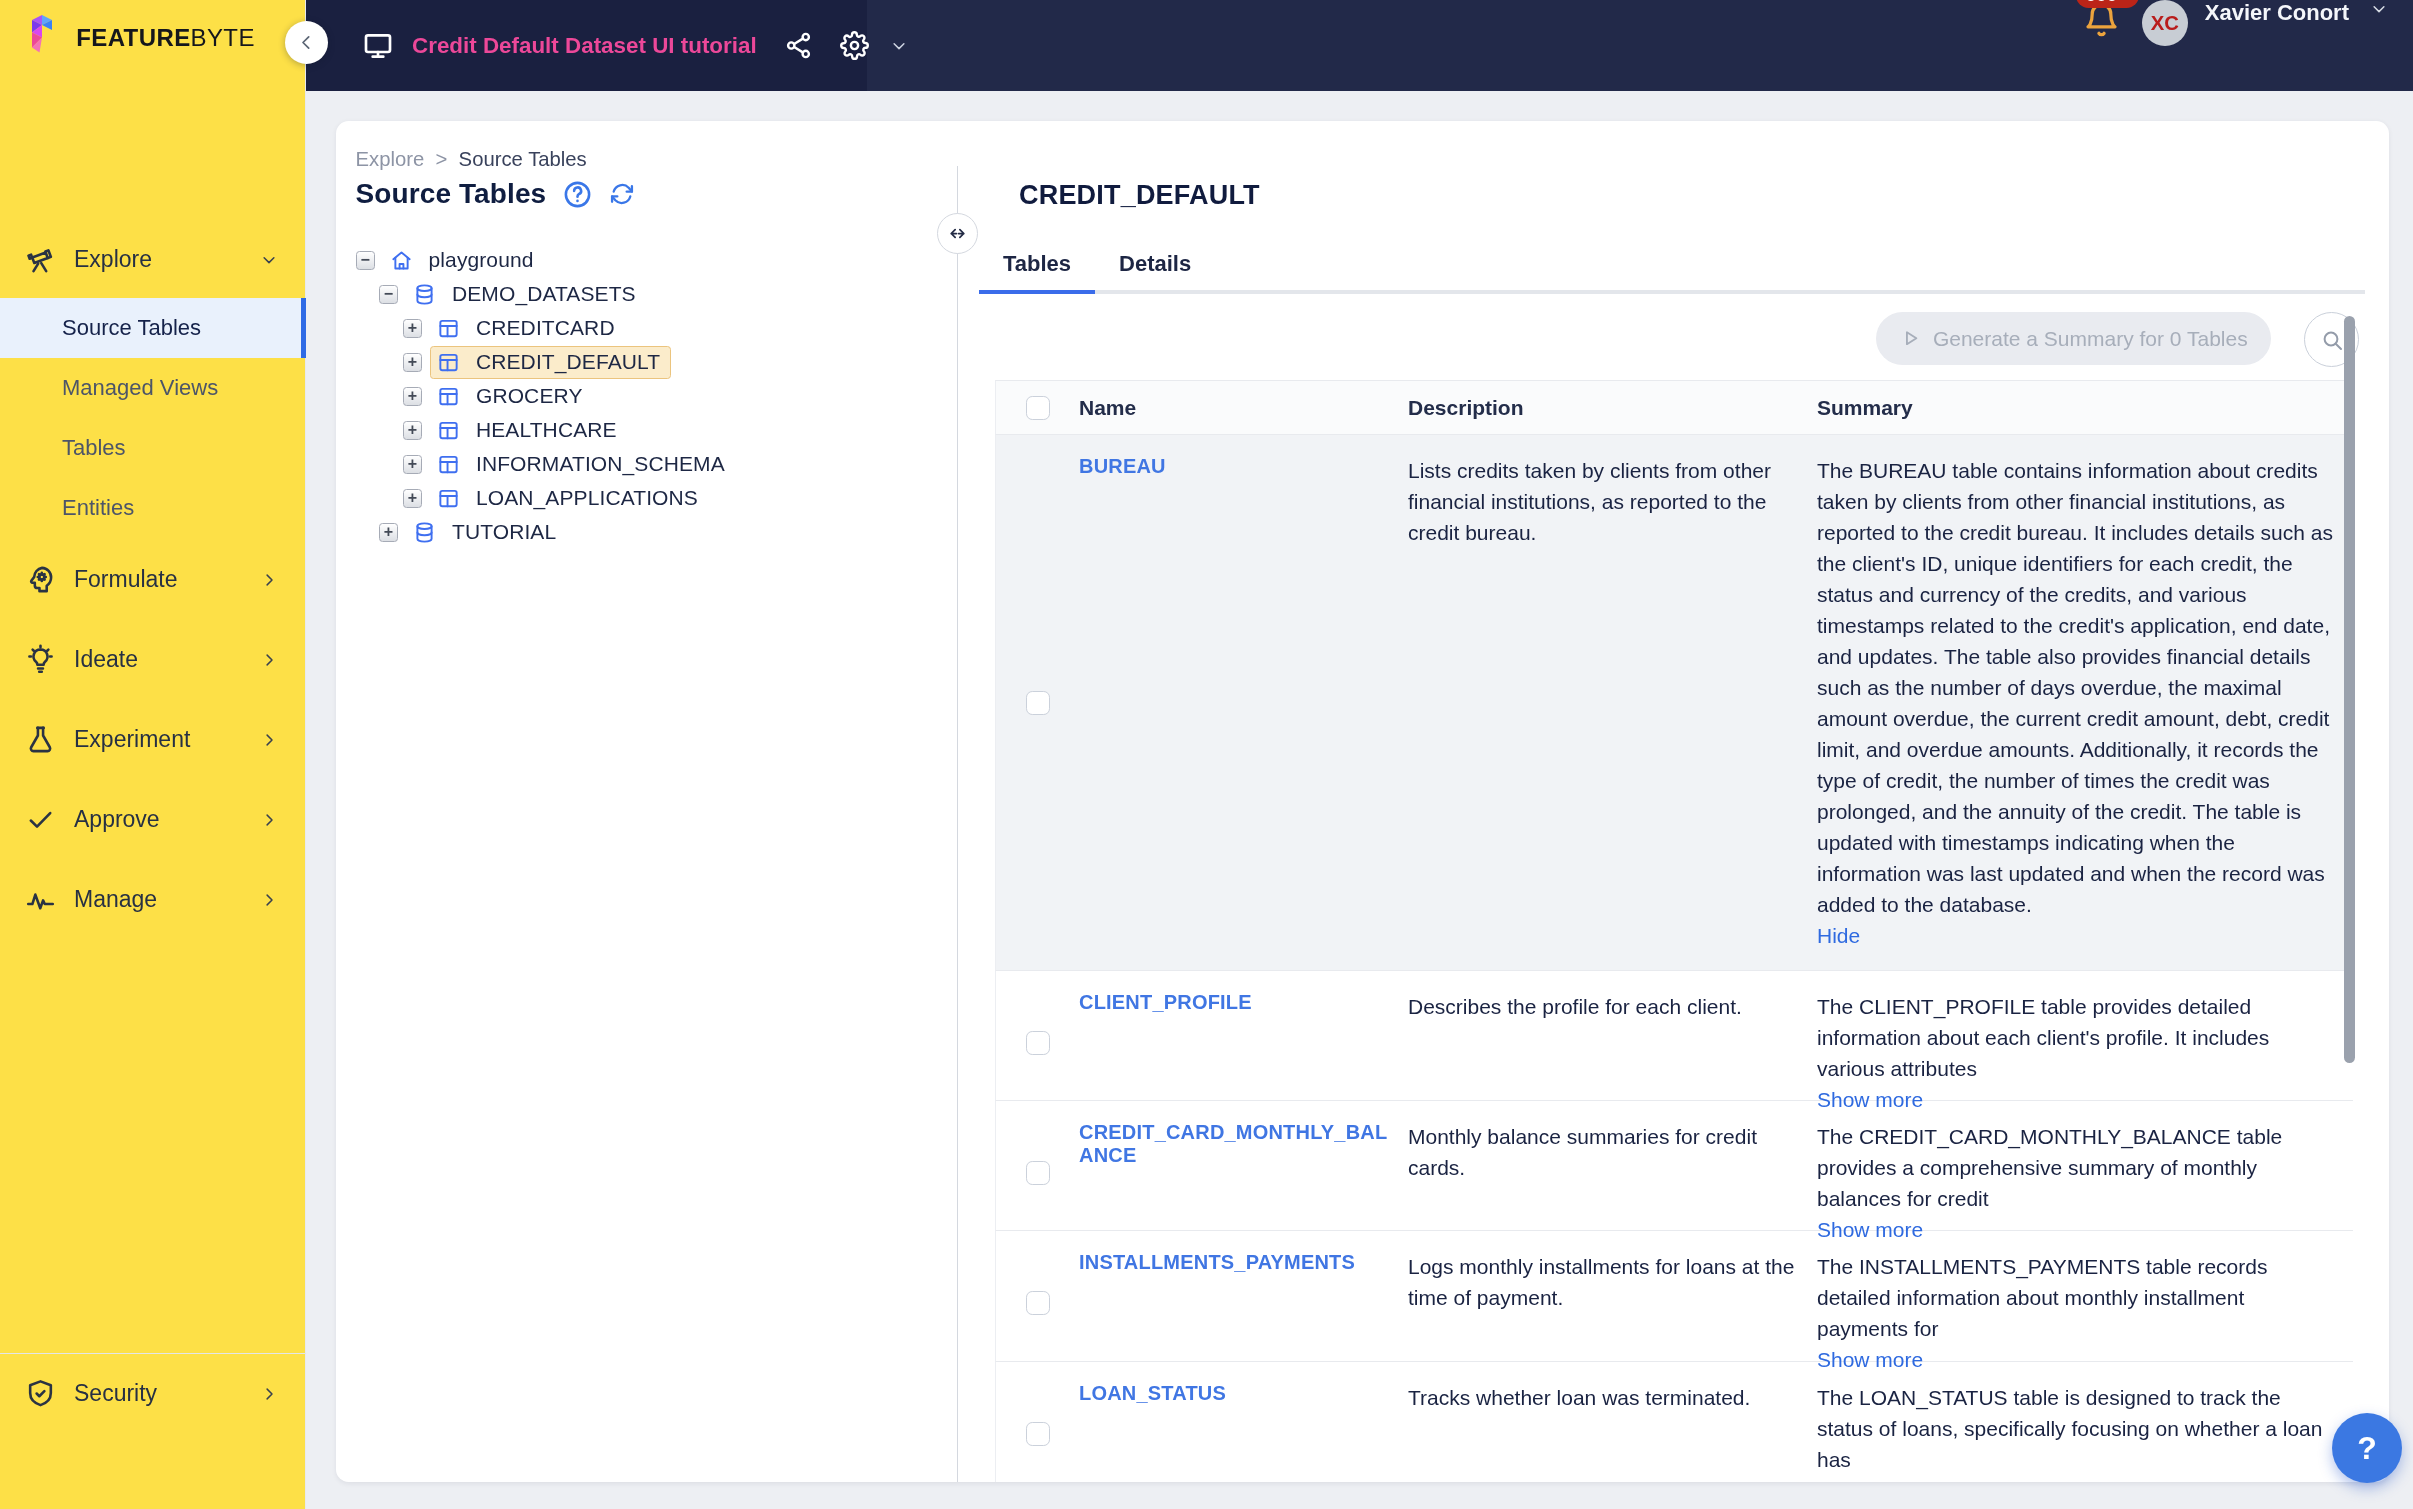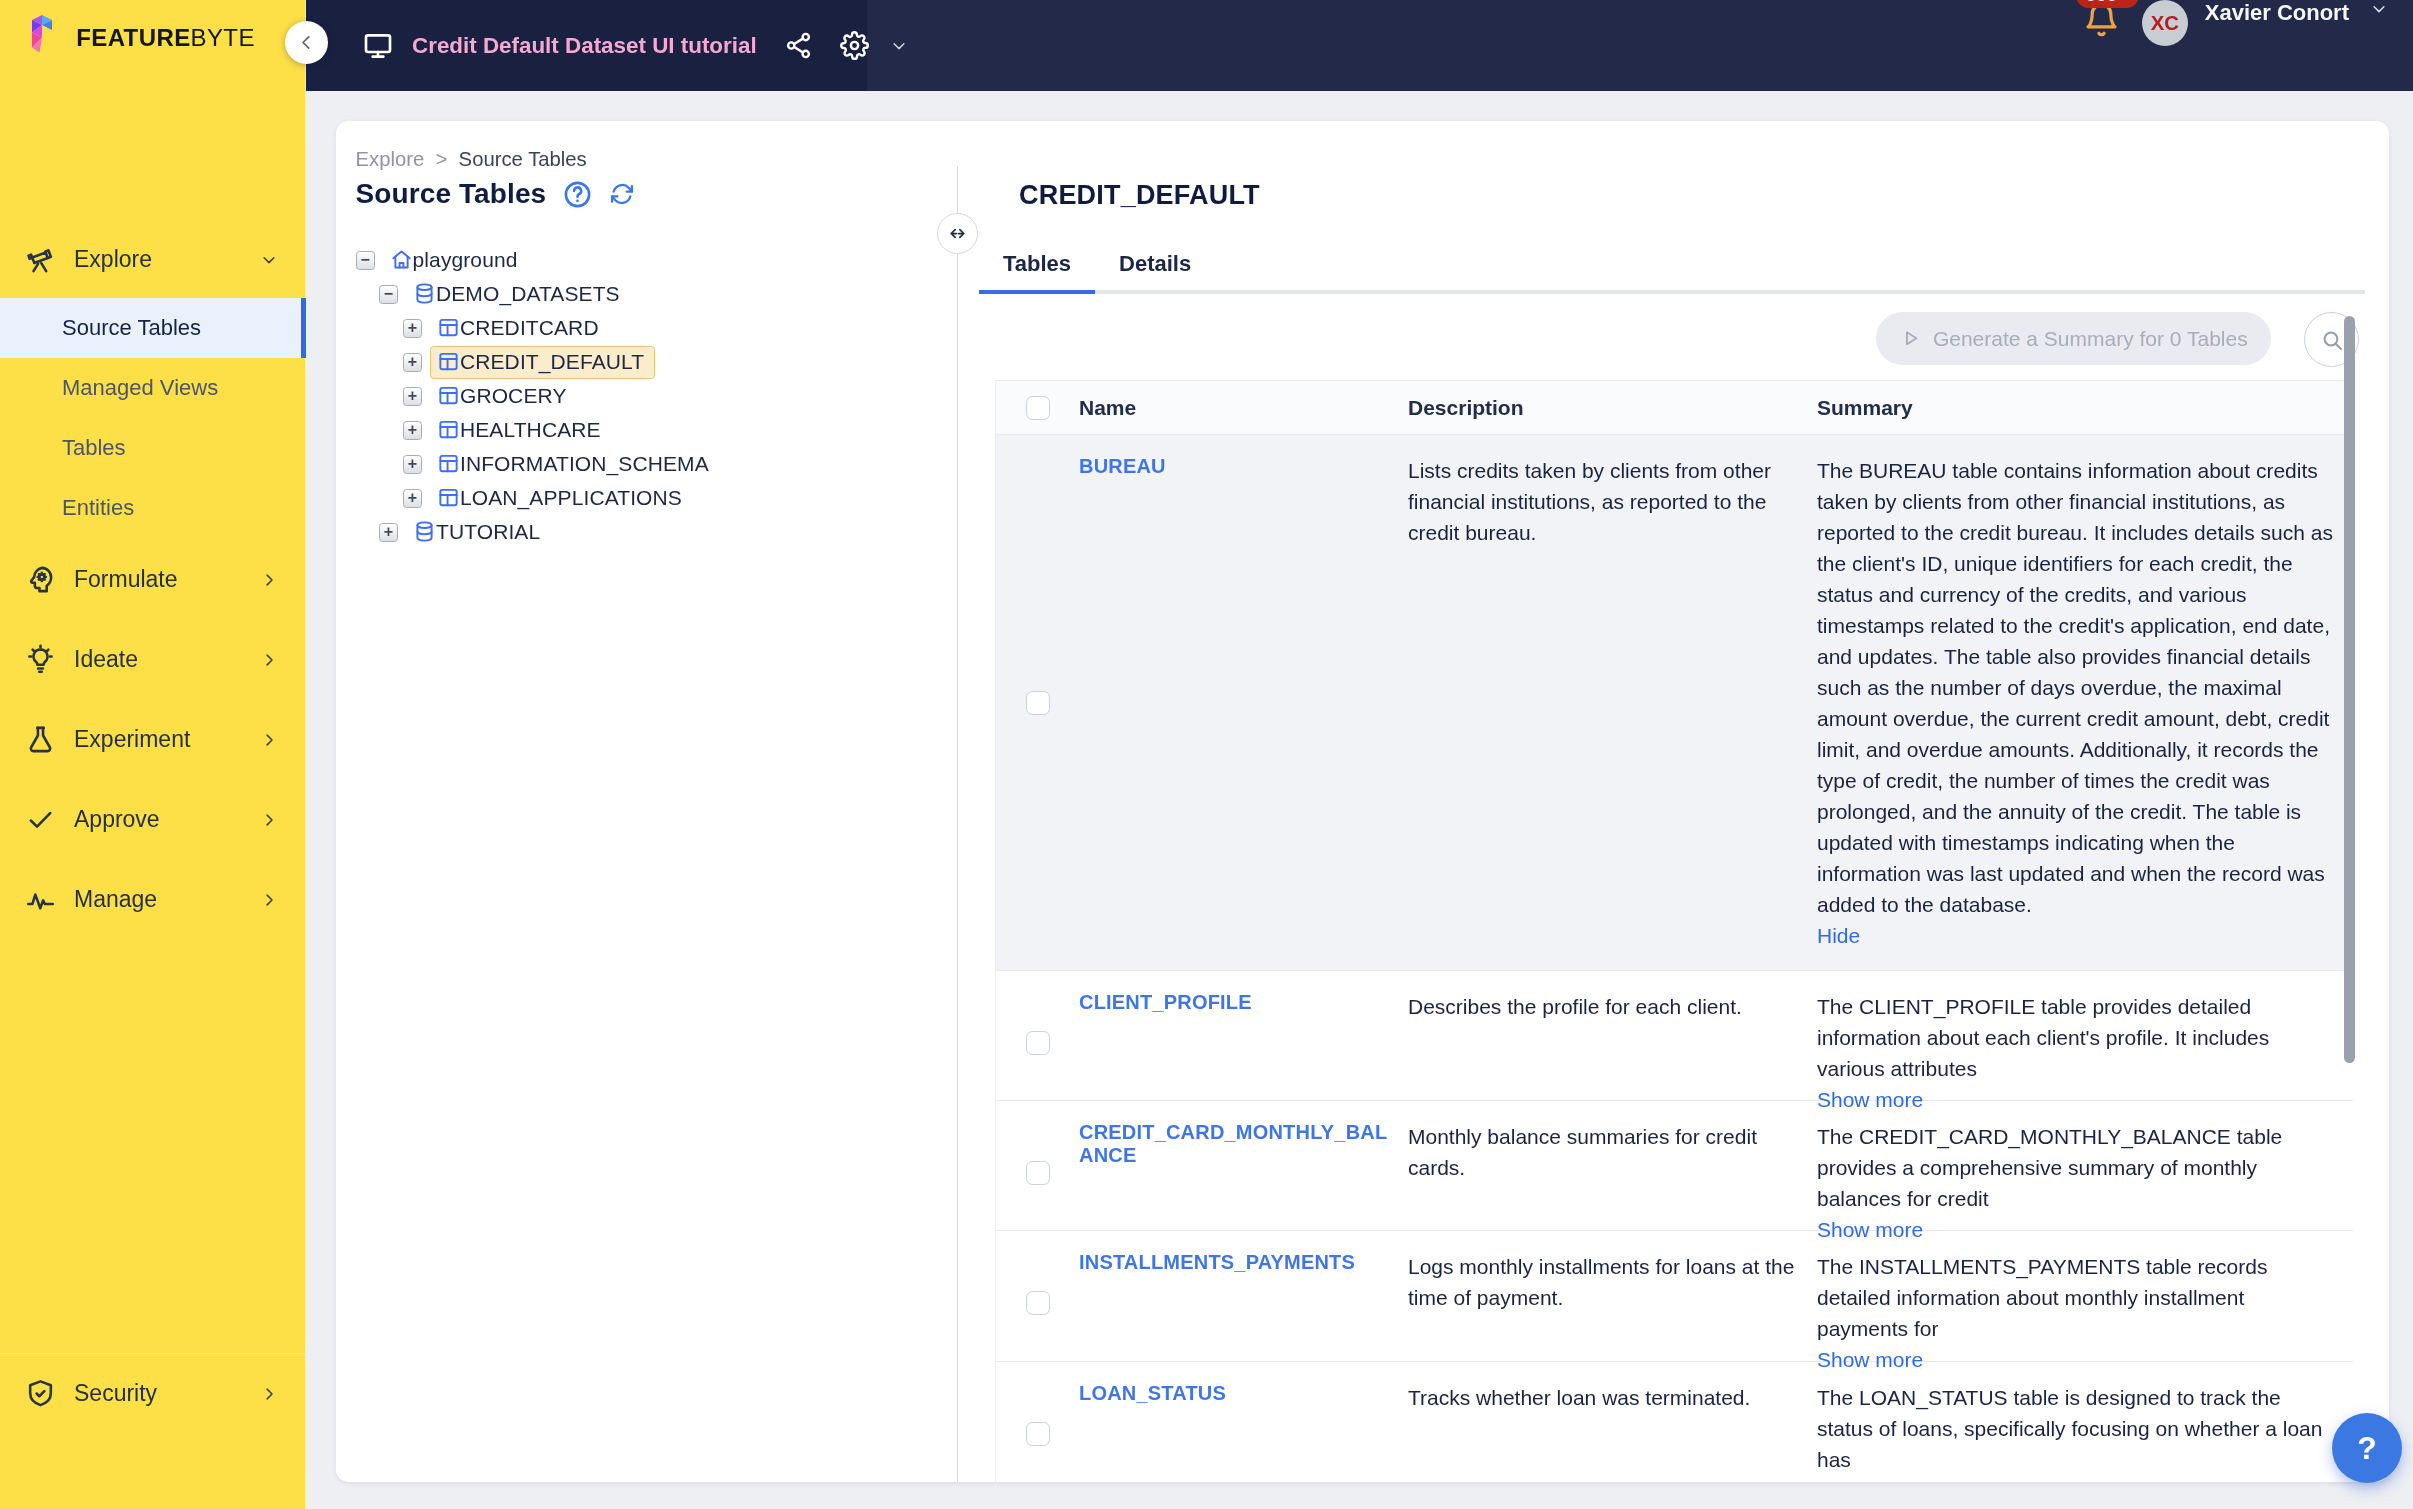--- a/index.html
+++ b/index.html
@@ -30,21 +30,21 @@
   .sub-list{position:absolute;left:0;top:298px;width:306px;}
   .sub-item{width:306px;height:60px;display:flex;align-items:center;padding-left:62px;font-size:22px;color:#4d5568;cursor:pointer;}
   .sub-item.active{background:#e9f1fc;color:#15224a;font-weight:500;border-right:5.6px solid #2f6be5;}
   .side-divider{position:absolute;left:0;top:1353px;width:306px;height:0.7px;background:#e3e6ea;}
 
   
   .topbar{position:absolute;left:306px;top:0;width:2107px;height:91px;background:#222949;z-index:15;}
   .proj{position:absolute;left:0;top:0;width:561px;height:91px;background:#1a2040;display:flex;align-items:center;padding-left:56px;}
   .proj-icon{width:32px;height:32px;color:#fff;}
   .proj-icon svg{width:32px;height:32px;}
-  .proj-title{margin-left:18px;font-size:22.4px;font-weight:600;color:#f9a8d4;white-space:nowrap;}
+  .proj-title{margin-left:18px;font-size:22.4px;font-weight:600;color:#ec4899;white-space:nowrap;}
   .proj-act{margin-left:27px;width:29px;height:29px;color:#fff;cursor:pointer;}
   .proj-act svg{width:29px;height:29px;}
   .proj-act.small{width:18px;height:18px;color:#ccd2e0;margin-left:21px;}
   .proj-act.small svg{width:18px;height:18px;}
   .collapse-btn{position:absolute;left:285px;top:21px;width:43px;height:43px;border-radius:50%;background:#fff;
     box-shadow:0 1.4px 7px rgba(16,24,40,.3);color:#5c6675;z-index:30;cursor:pointer;}
   .collapse-btn svg{width:21px;height:21px;}
   .top-right{position:absolute;right:25px;top:0;height:91px;display:flex;align-items:flex-start;}
   .bell-wrap{position:relative;width:39px;height:39px;color:#ecA33d;cursor:pointer;}
   .bell-wrap svg{width:39px;height:39px;}
@@ -70,21 +70,21 @@
 
   
   .tree{position:absolute;left:0;top:122px;width:603px;}
   .tree-row{height:34px;display:flex;align-items:center;cursor:pointer;}
   .tree-row.lv0{padding-left:19.6px;}
   .tree-row.lv1{padding-left:43px;}
   .tree-row.lv2{padding-left:67px;}
   .expander{flex:0 0 auto;width:19px;height:19px;border:0.7px solid #a6abb6;border-radius:3.5px;
     background:linear-gradient(#ffffff,#dcdfe4);color:#434a57;font-size:16px;font-weight:600;
     display:flex;align-items:center;justify-content:center;line-height:1;cursor:pointer;}
-  .titem{display:flex;align-items:flex-start;gap:0;margin-left:7.7px;padding:3.5px 9.8px 3.5px 6.3px;border:1.4px solid transparent;border-radius:3.5px;}
+  .titem{display:flex;align-items:center;gap:16px;margin-left:7.7px;padding:3.5px 9.8px 3.5px 6.3px;border:1.4px solid transparent;border-radius:3.5px;}
   .titem.highlighted{background:#fbeccb;border-color:#ebc47e;}
   .t-icon{width:23px;height:23px;color:#3f6ff0;flex:0 0 auto;}
   .t-icon svg{width:23px;height:23px;}
   .t-label{font-size:21px;font-weight:500;color:#1d2744;letter-spacing:0.1px;white-space:nowrap;}
 
   
   .splitter{position:absolute;left:621px;top:45px;width:1.4px;height:1316px;background:#d4d8df;}
   .split-handle{position:absolute;left:601px;top:92px;width:41px;height:41px;border-radius:50%;background:#fff;
     border:1.4px solid #d4d8df;color:#232b45;cursor:col-resize;z-index:6;}
   .split-handle svg{width:21px;height:21px;}

